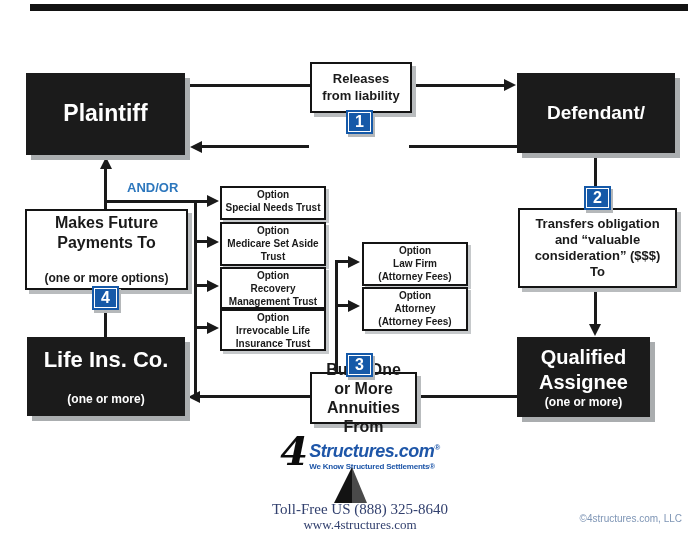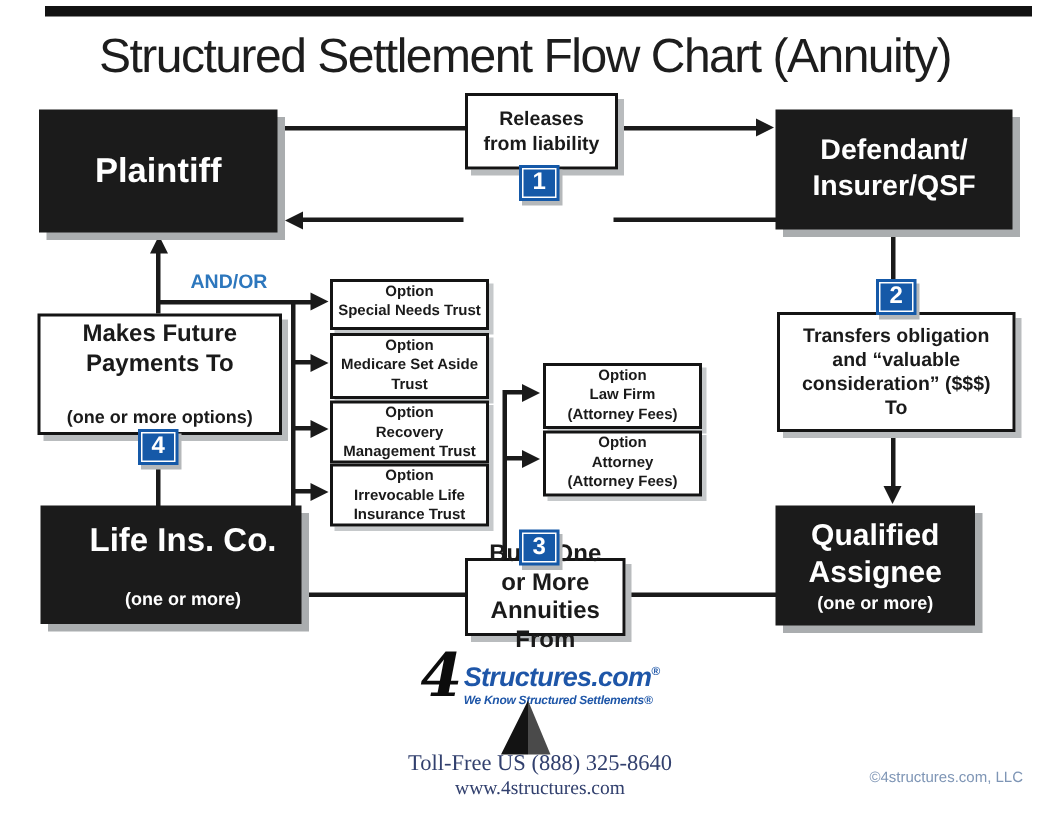--- a/index.html
+++ b/index.html
@@ -32,37 +32,36 @@
   .big{font-size:22px;font-weight:bold;line-height:1.2;}
   .med{font-size:19px;font-weight:bold;line-height:1.25;}
   .sub{font-size:12px;font-weight:bold;margin-top:18px;}
   .andor{color:#2d77bd;font-weight:bold;font-size:13px;z-index:2;}
   
   .logo-row{left:10px;top:433px;width:700px;display:flex;justify-content:center;align-items:flex-start;z-index:2;}
   .logo-4{font-family:"DejaVu Serif",serif;font-style:italic;font-weight:bold;font-size:40px;line-height:0.9;
           color:#0c0c0c;margin-right:1px;}
   .logo-name{font-size:18px;font-weight:bold;font-style:italic;color:#1e56a8;letter-spacing:-0.5px;margin-top:8px;}
   .logo-reg{font-size:8px;vertical-align:super;}
-  .logo-tag{font-size:8px;font-weight:bold;font-style:italic;color:#1e56a8;margin-top:0px;letter-spacing:-0.2px;}
+  .logo-tag{font-size:8px;font-weight:bold;color:#1e56a8;margin-top:0px;letter-spacing:-0.2px;}
   .pyr{left:0;top:467px;width:700px;height:37px;display:flex;justify-content:center;z-index:2;}
   .pyr-l{width:0;height:0;border-bottom:36px solid #131313;border-left:18px solid transparent;}
   .pyr-r{width:0;height:0;border-bottom:36px solid #4a4a4a;border-right:15px solid transparent;}
   .phone{left:10px;top:501px;width:700px;text-align:center;font-family:"Liberation Serif",serif;
          font-size:15px;color:#32406e;z-index:2;}
   .www{left:10px;top:517px;width:700px;text-align:center;font-family:"Liberation Serif",serif;
        font-size:13px;color:#32406e;z-index:2;}
   .copyright{left:472px;top:513px;width:210px;text-align:right;font-size:10px;color:#7e95b5;z-index:2;}
 </style>
 </head>
 <body>
 
 <div id="canvas">
 
   <div class="abs topbar"></div>
-  <div class="abs title">Structured Settlement Flow Chart (Annuity)</div>
 
   <div class="abs hline" style="left:185px;top:84px;width:126px;"></div>
   <div class="abs hline" style="left:407px;top:84px;width:97px;"></div>
   <div class="abs ah ah-right" style="left:504px;top:79px;"></div>
 
   <div class="abs hline" style="left:409px;top:145px;width:109px;"></div>
   <div class="abs hline" style="left:202px;top:145px;width:107px;"></div>
   <div class="abs ah ah-left" style="left:190px;top:141px;"></div>
 
   <div class="abs vline" style="left:594px;top:152px;height:58px;"></div>
@@ -95,23 +94,22 @@
   <div class="abs hline" style="left:336px;top:260px;width:14px;"></div>
   <div class="abs ah ah-right" style="left:348px;top:256px;"></div>
   <div class="abs hline" style="left:336px;top:304px;width:14px;"></div>
   <div class="abs ah ah-right" style="left:348px;top:300px;"></div>
 
   <div class="abs blackbox" style="left:26px;top:73px;width:159px;height:82px;">
     <div class="big" style="font-size:23px;">Plaintiff</div>
   </div>
   <div class="abs blackbox" style="left:517px;top:73px;width:158px;height:80px;">
     <div class="med">Defendant/</div>
-    <div class="med">Insurer/QSF</div>
   </div>
-  <div class="abs blackbox" style="left:27px;top:337px;width:158px;height:79px;padding-left:16px;">
+  <div class="abs blackbox" style="left:27px;top:337px;width:158px;height:79px;">
     <div class="big">Life Ins. Co.</div>
     <div class="sub">(one or more)</div>
   </div>
   <div class="abs blackbox" style="left:517px;top:337px;width:133px;height:80px;">
     <div class="med" style="font-size:20px;">Qualified</div>
     <div class="med" style="font-size:20px;">Assignee</div>
     <div class="sub" style="margin-top:0;">(one or more)</div>
   </div>
 
   <div class="abs whitebox" style="left:310px;top:62px;width:98px;height:47px;font-size:13px;line-height:1.3;">

